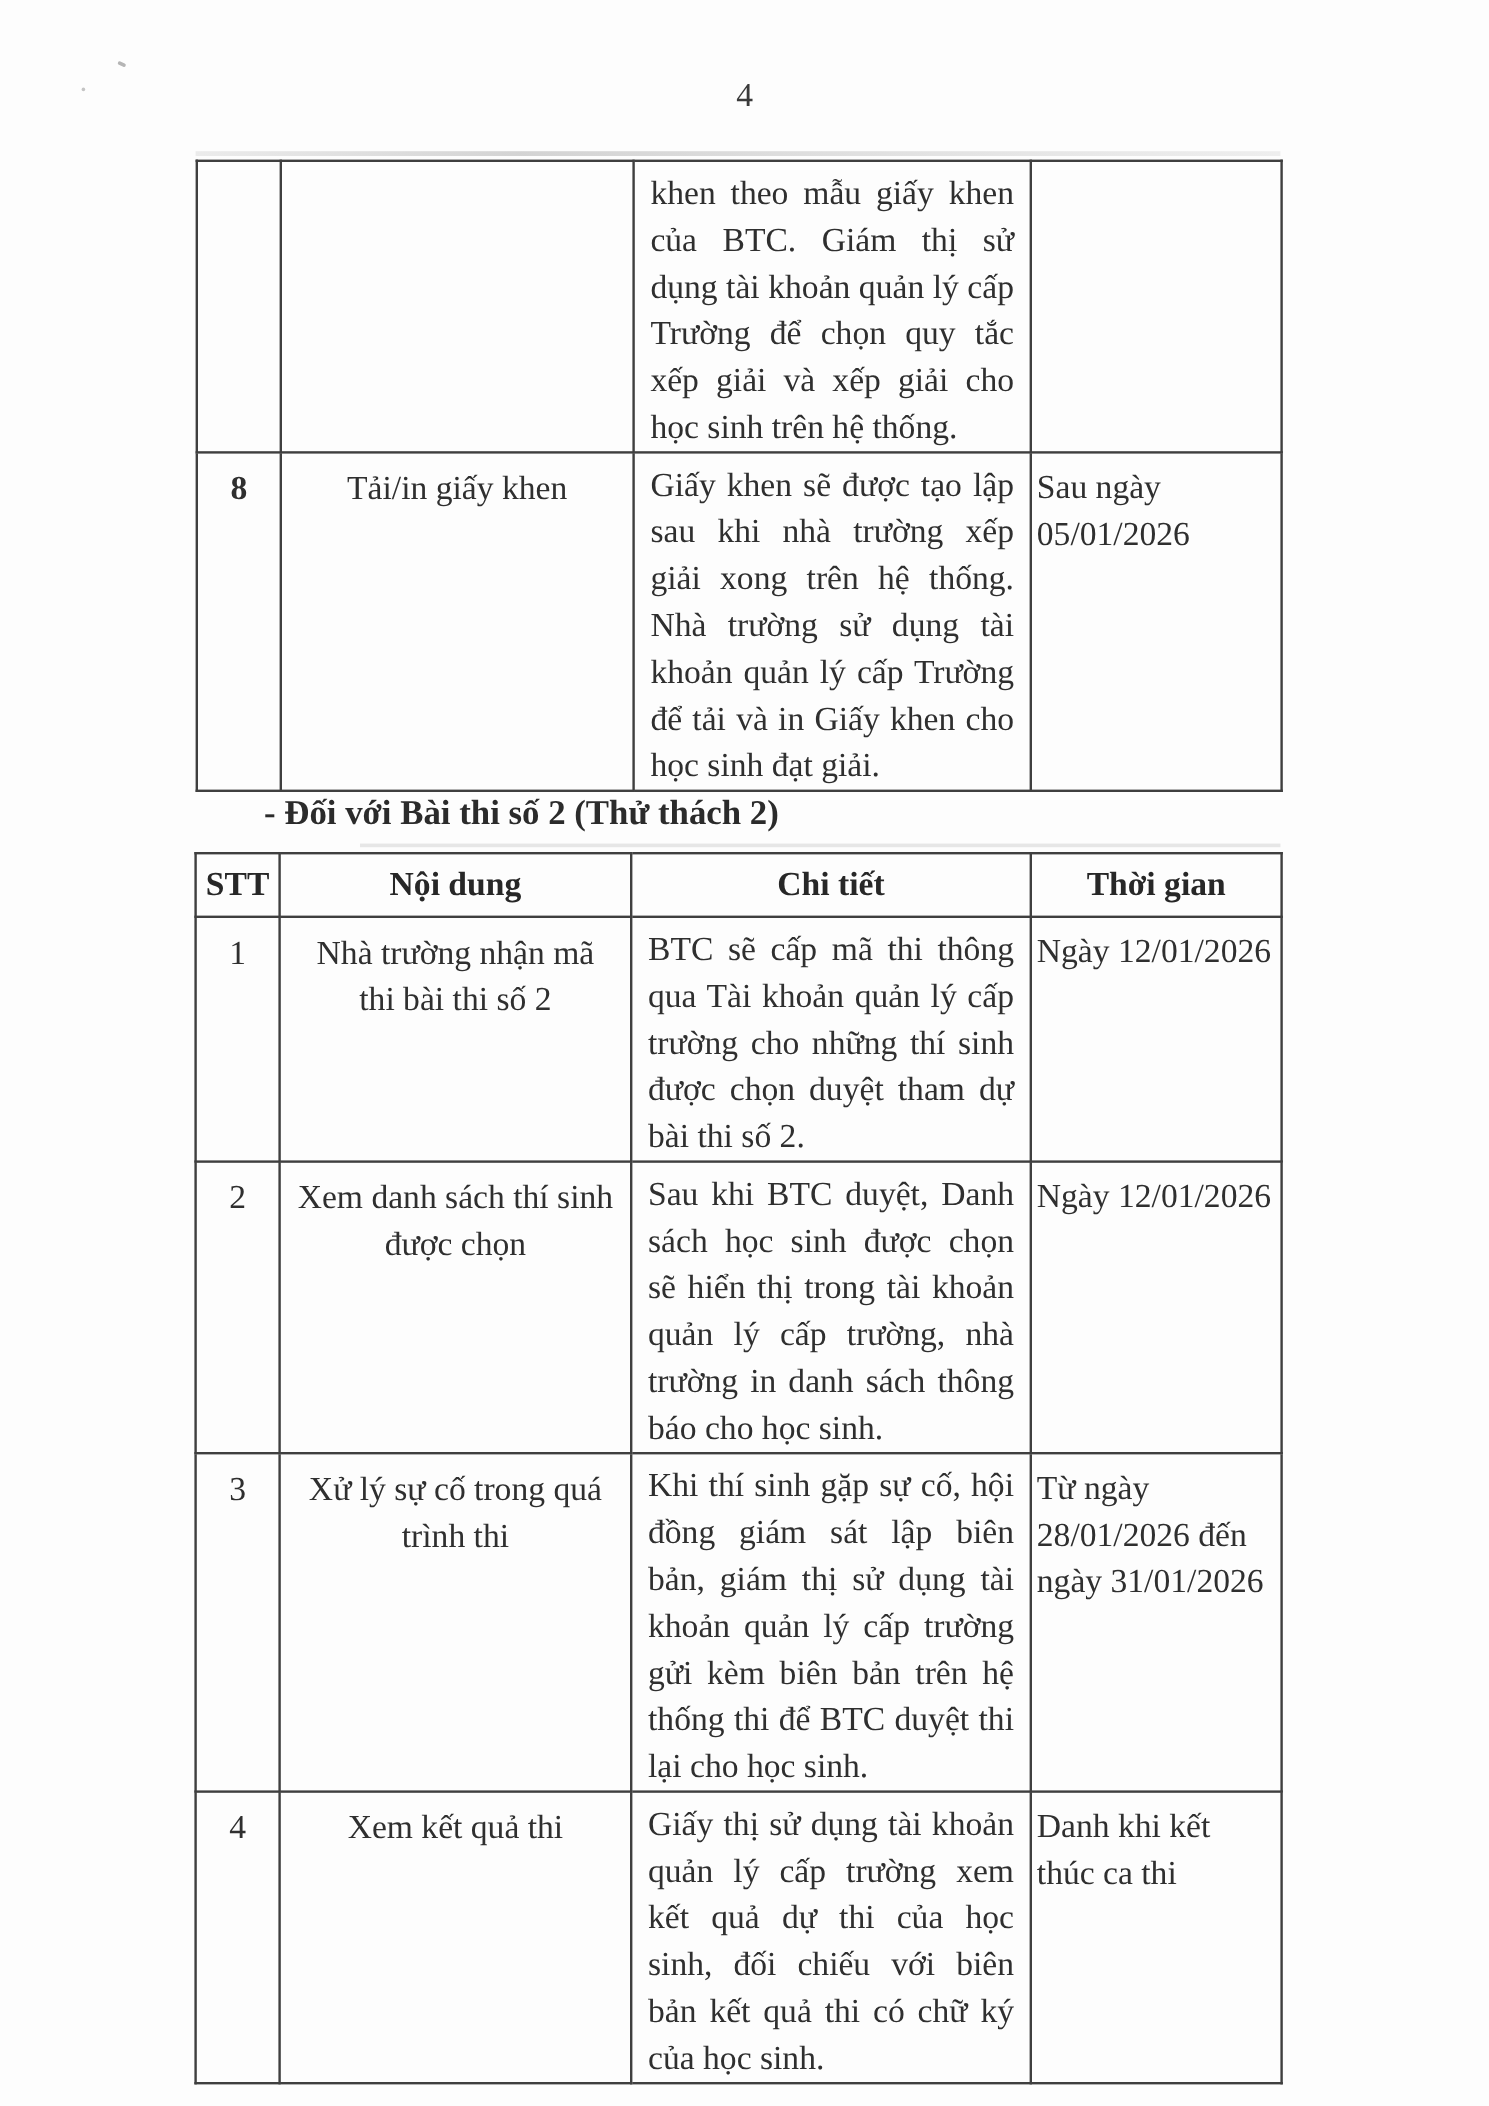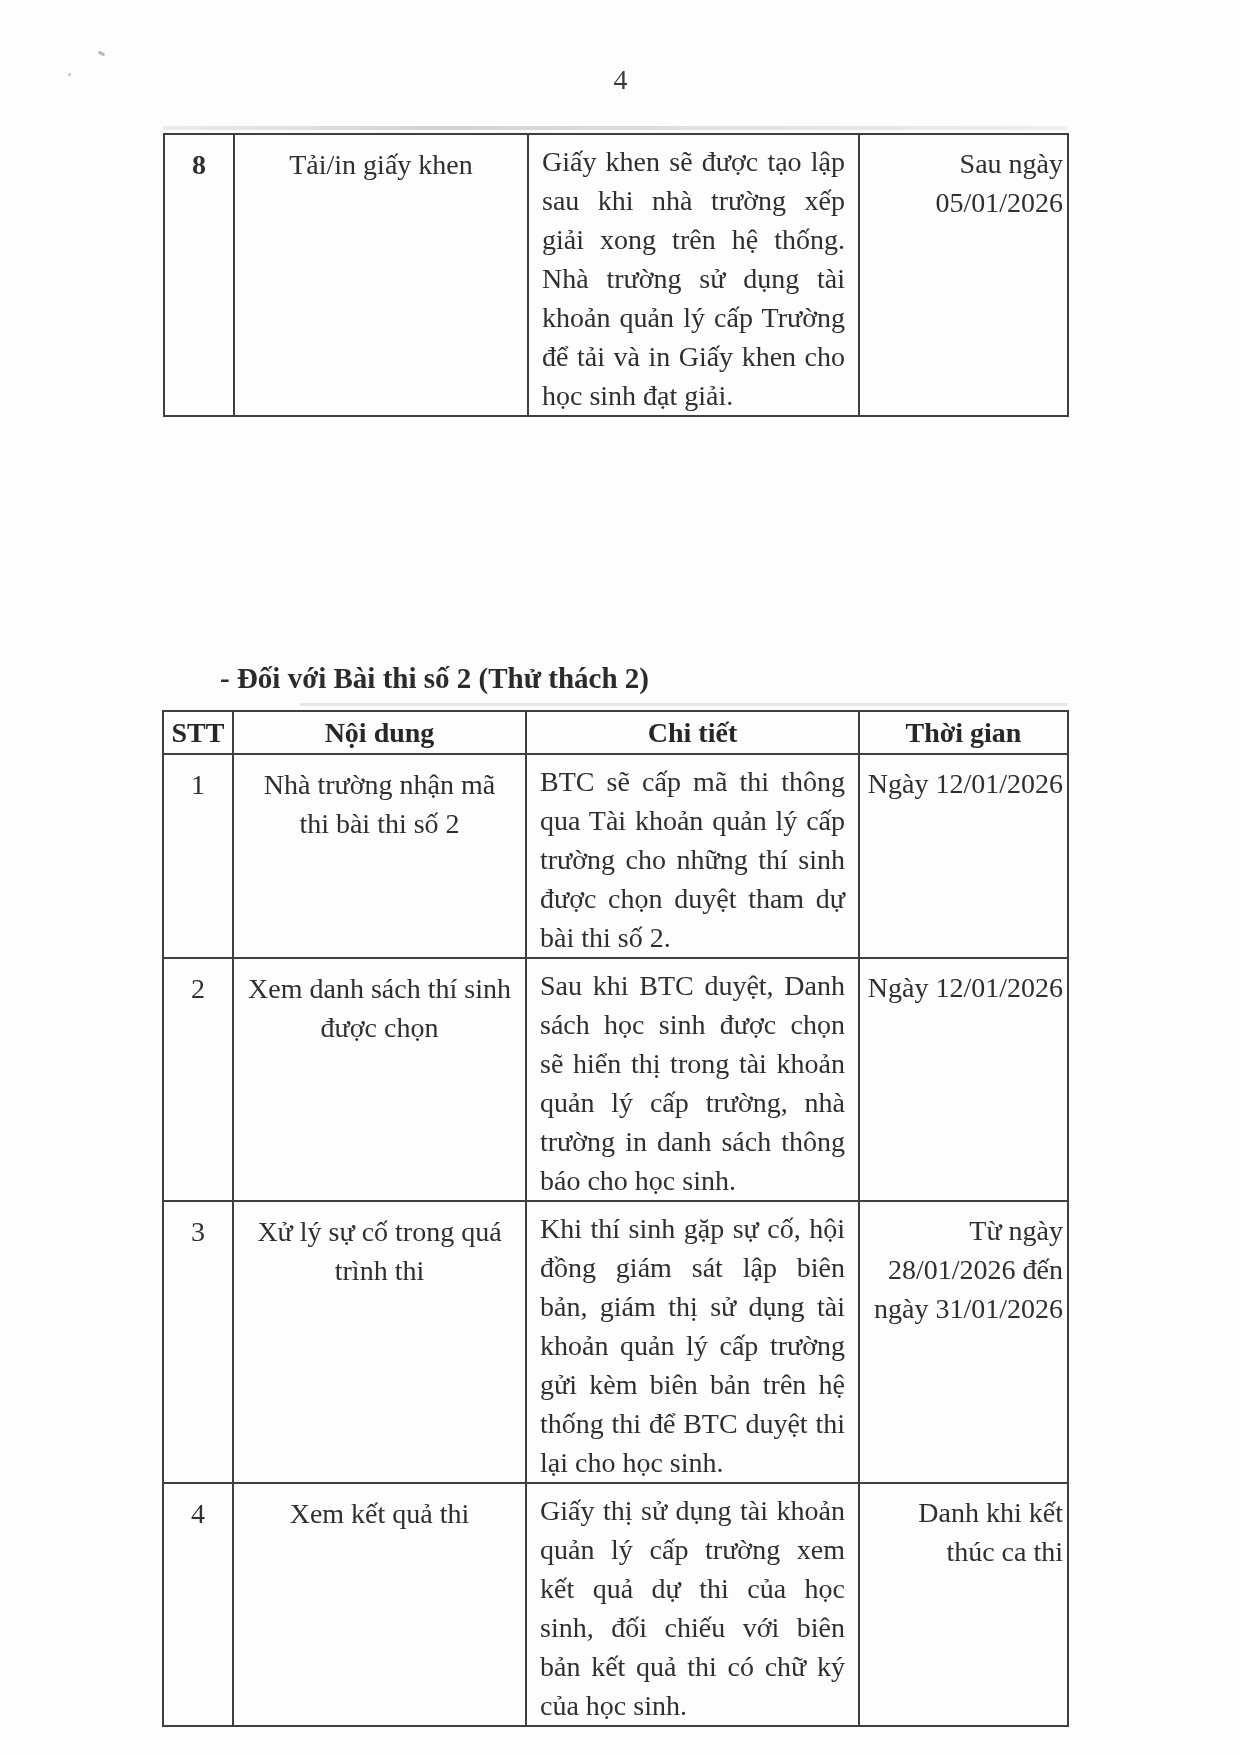--- a/index.html
+++ b/index.html
@@ -26,21 +26,21 @@
     font-size:28px;line-height:39px;
     overflow:hidden;
   }
   #table-prev{left:163px;top:133px;width:904px;}
   #table-bt2{left:162px;top:710px;width:905px;}
   th.hdr{font-weight:bold;text-align:center;vertical-align:middle;padding:0 4px;color:#272727;}
   td.stt{text-align:center;padding-top:10px;}
   #table-prev td.stt{font-weight:bold;}
   td.noidung{text-align:center;padding:10px 14px 0 14px;margin-top:36px;}
   td.chitiet{text-align:justify;padding:7px 13px 0 13px;}
-  td.thoigian{text-align:right;padding:9px 4px 0 4px;white-space:pre-line;}
+  td.thoigian{text-align:left;padding:9px 4px 0 4px;white-space:pre-line;}
   .section-heading{
     position:absolute;left:220px;top:626px;
     font-weight:bold;font-size:29px;color:#2b2b2b;margin-top:36px;
   }
   
   .smear{position:absolute;pointer-events:none;}
   .smear-a{left:163px;top:126px;width:904px;height:4px;
     background:linear-gradient(90deg,#e2e2e2,#bdbdbd 30%,#d6d6d6 70%,#e6e6e6);opacity:.65;}
   .smear-b{left:300px;top:703px;width:767px;height:3px;background:#cfcfcf;opacity:.5;}
   .speck-a{left:98px;top:52px;width:7px;height:3px;background:#b5b5b5;border-radius:2px;transform:rotate(25deg);}
@@ -59,41 +59,47 @@
   <div class="smear speck-b"></div>
 
   <table id="table-prev" class="doc-table">
     <colgroup>
       <col style="width:70px">
         <col style="width:294px">
         <col style="width:331px">
         <col style="width:209px">
     </colgroup>
     <tbody>
+      <tr style="height:202px">
+        <td class="stt"></td>
+        <td class="noidung"></td>
+        <td class="chitiet">khen theo mẫu giấy khen của BTC. Giám thị sử dụng tài khoản quản lý cấp Trường để chọn quy tắc xếp giải và xếp giải cho học sinh trên hệ thống.</td>
+        <td class="thoigian"></td>
+      </tr>
       <tr style="height:245px">
         <td class="stt">8</td>
         <td class="noidung">Tải/in giấy khen</td>
         <td class="chitiet">Giấy khen sẽ được tạo lập sau khi nhà trường xếp giải xong trên hệ thống. Nhà trường sử dụng tài khoản quản lý cấp Trường để tải và in Giấy khen cho học sinh đạt giải.</td>
         <td class="thoigian">Sau ngày
 05/01/2026</td>
       </tr>
     </tbody>
   </table>
 
   <div class="section-heading">- Đối với Bài thi số 2 (Thử thách 2)</div>
 
   <table id="table-bt2" class="doc-table">
     <colgroup>
       <col style="width:70px">
         <col style="width:293px">
         <col style="width:333px">
         <col style="width:209px">
     </colgroup>
     <tbody>
-      <tr style="height:43px">
+      <tr style="height:53px">
         <th class="hdr">STT</th>
         <th class="hdr">Nội dung</th>
         <th class="hdr">Chi tiết</th>
         <th class="hdr">Thời gian</th>
       </tr>
       <tr style="height:170px">
         <td class="stt">1</td>
         <td class="noidung">Nhà trường nhận mã thi bài thi số 2</td>
         <td class="chitiet">BTC sẽ cấp mã thi thông qua Tài khoản quản lý cấp trường cho những thí sinh được chọn duyệt tham dự bài thi số 2.</td>
         <td class="thoigian">Ngày 12/01/2026</td>

